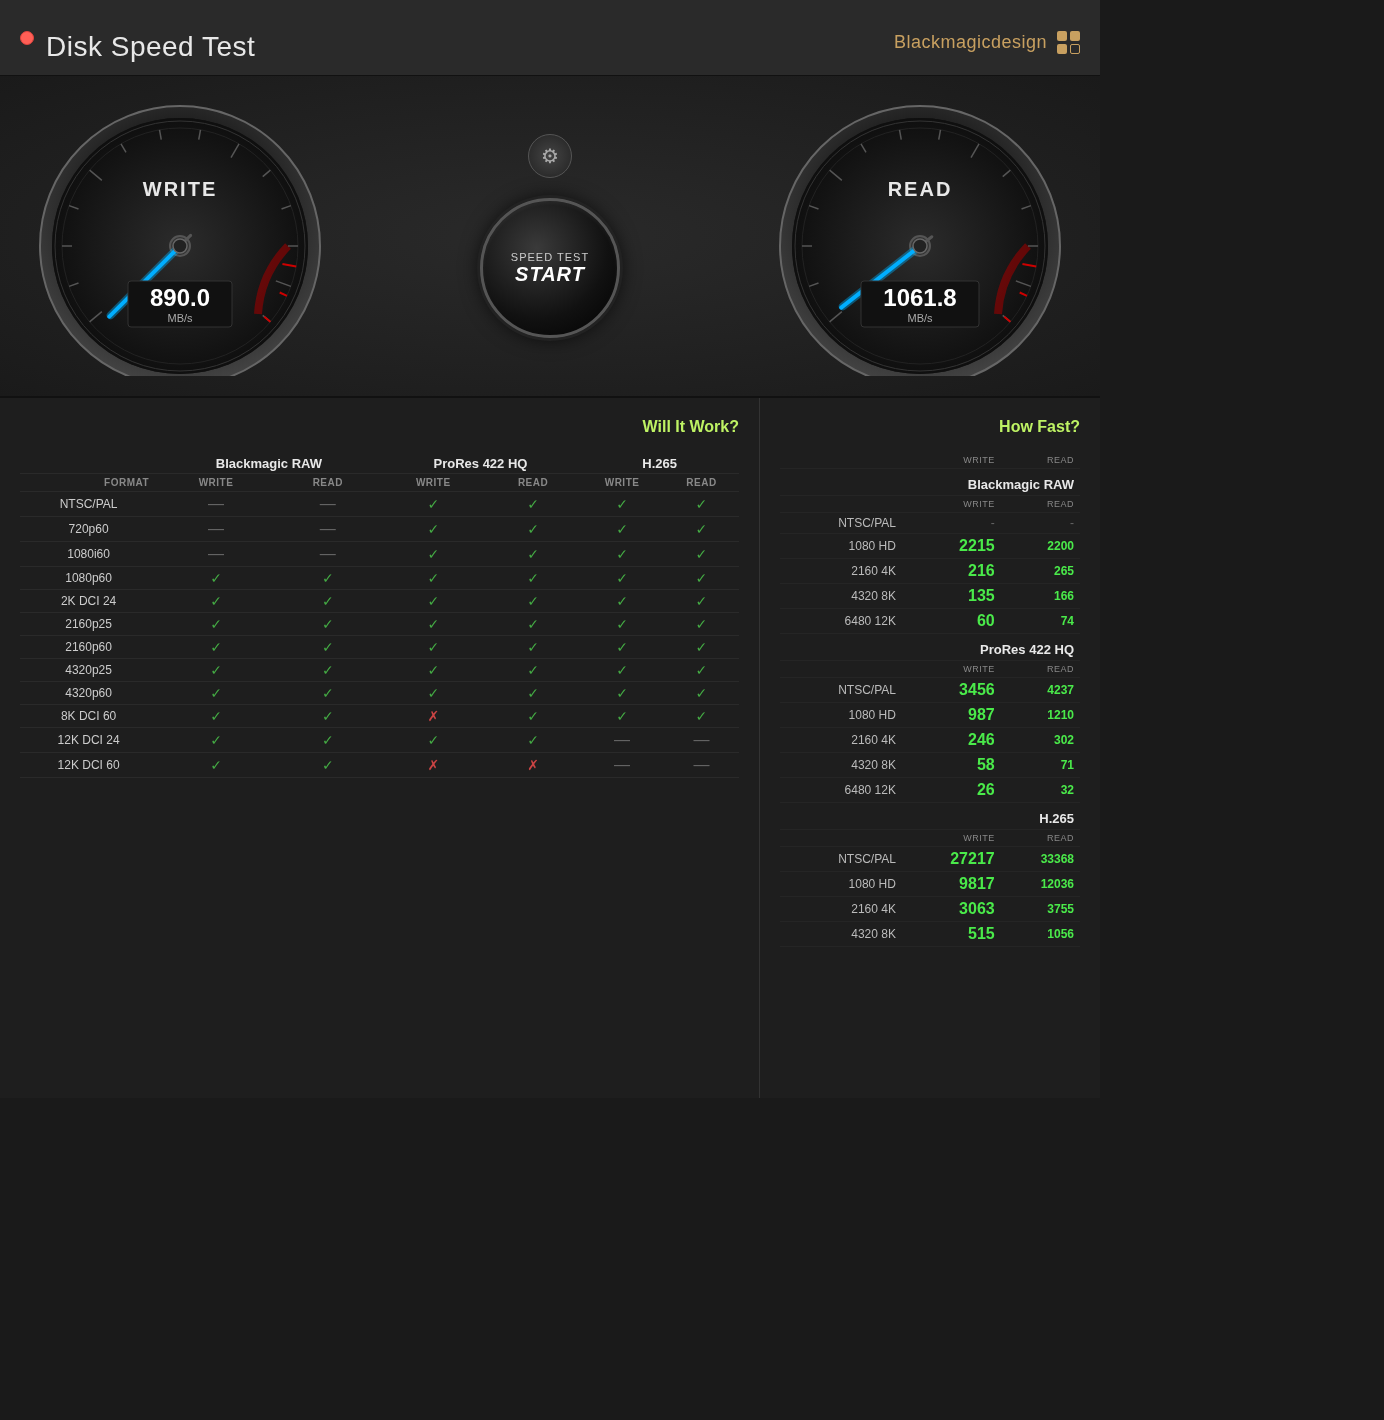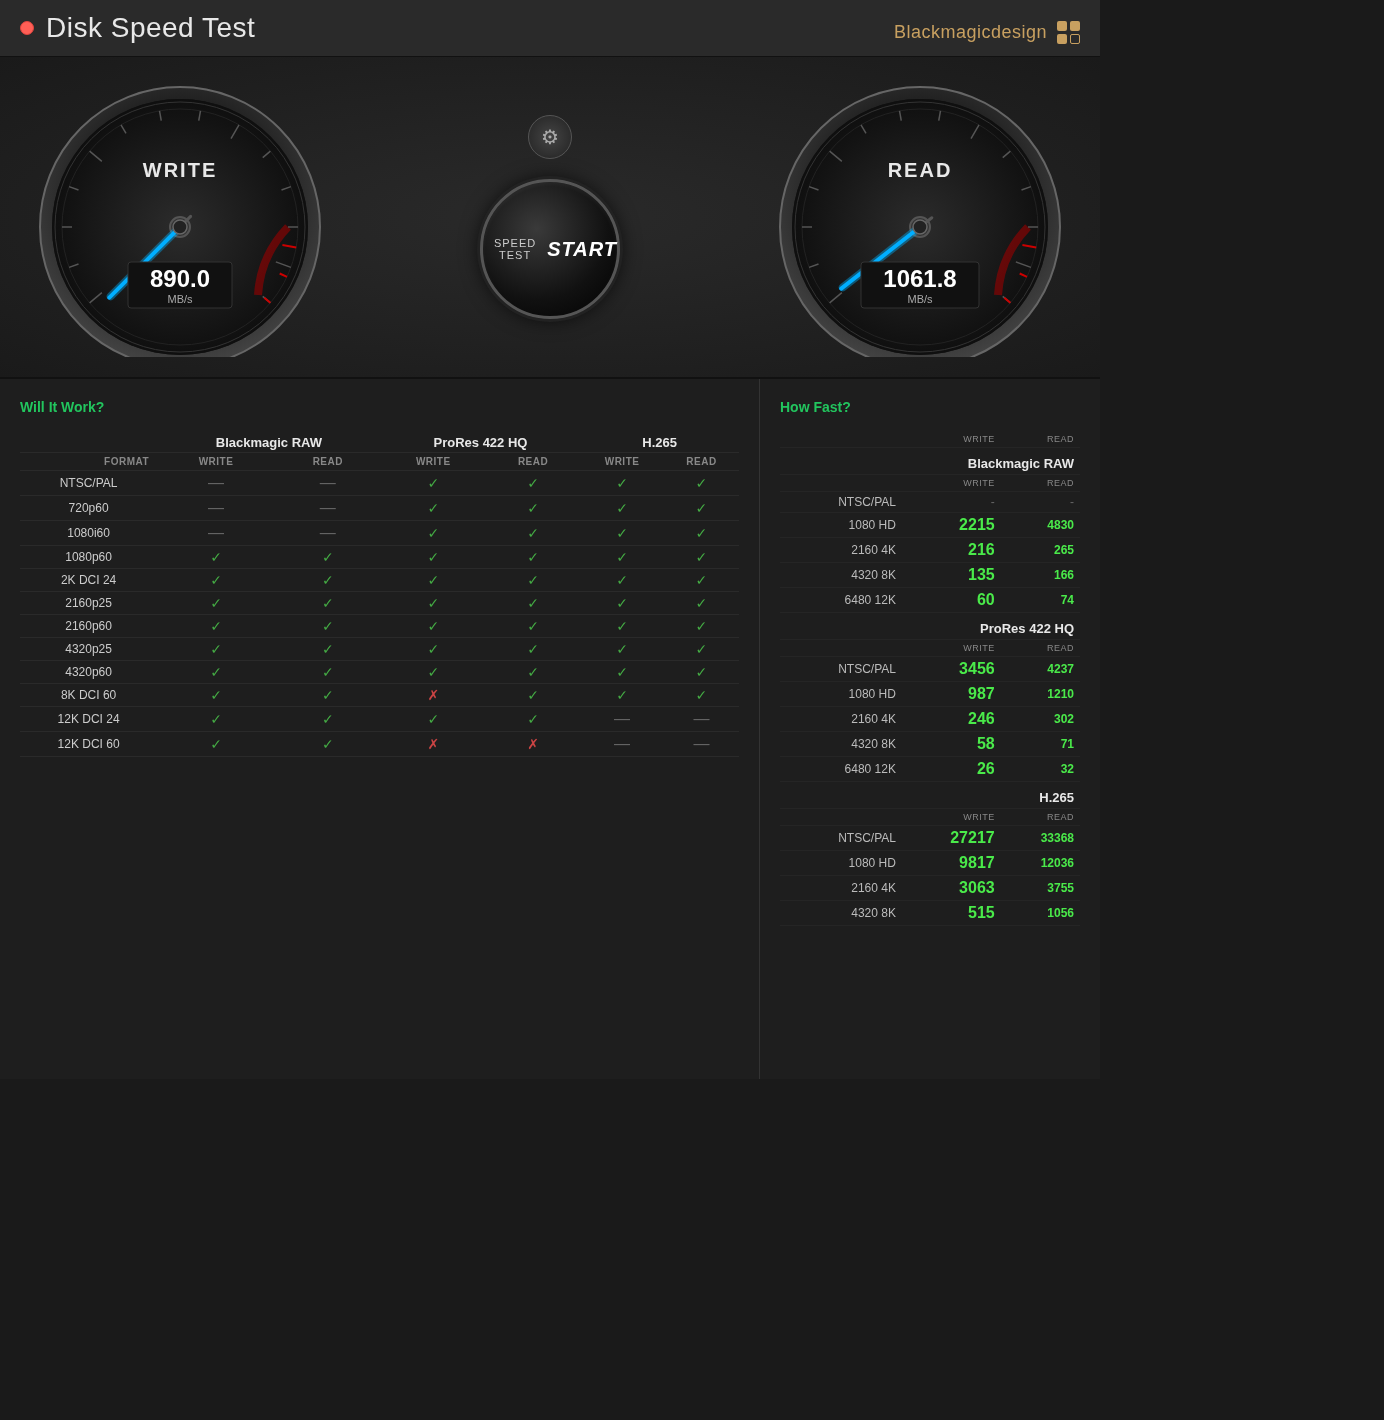--- a/index.html
+++ b/index.html
@@ -26,20 +26,21 @@
       background: #ff5f56;
       border-radius: 50%;
       cursor: pointer;
       border: 1px solid #e0443e;
     }
     .app-title {
       font-size: 28px;
       font-weight: 300;
       color: #e8e8e8;
       letter-spacing: 0.5px;
+      margin-top: 19px;
     }
     .brand-logo {
       display: flex;
       align-items: center;
       gap: 10px;
       margin-top: 9px;
     }
     .brand-text {
       font-size: 18px;
       font-weight: 400;
@@ -95,21 +96,21 @@
       font-size: 20px;
       color: #aaa;
     }
     .start-btn {
       width: 140px; height: 140px;
       border-radius: 50%;
       background: radial-gradient(circle at 40% 35%, #3a3a3a 0%, #111 60%, #000 100%);
       border: 3px solid #555;
       box-shadow: 0 0 0 3px #222, 0 0 20px rgba(0,0,0,0.8), inset 0 2px 4px rgba(255,255,255,0.05);
       display: flex;
-      flex-direction: row;
+      flex-direction: column;
       align-items: center;
       justify-content: center;
       cursor: pointer;
       text-align: center;
     }
     .start-btn-top {
       font-size: 11px;
       color: #ccc;
       letter-spacing: 1px;
       font-weight: 500;
@@ -129,24 +130,24 @@
       min-height: 700px;
     }
 
     
     .will-it-work {
       flex: 1;
       padding: 20px;
       border-right: 1px solid #333;
     }
     .section-title {
-      text-align: left;
-      font-size: 14px;
+      text-align: right;
+      font-size: 16px;
       font-weight: 600;
-      color: #22c55e;
+      color: #bef264;
       margin-bottom: 16px;
     }
 
     
     .compat-table {
       width: 100%;
       border-collapse: collapse;
       font-size: 11px;
     }
     .compat-table th, .compat-table td {
@@ -547,21 +548,21 @@
     <td class="speed-sub-header">READ</td>
   </tr>
           <tr>
       <td class="speed-row-label">NTSC/PAL</td>
       <td style="text-align:right"><span class="speed-dash">-</span></td>
       <td style="text-align:right"><span class="speed-dash">-</span></td>
     </tr>
           <tr>
       <td class="speed-row-label">1080 HD</td>
       <td style="text-align:right"><span class="speed-val-write">2215</span></td>
-      <td style="text-align:right"><span class="speed-val-read">4830</span></td>
+      <td style="text-align:right"><span class="speed-val-read">2200</span></td>
     </tr>
           <tr>
       <td class="speed-row-label">2160 4K</td>
       <td style="text-align:right"><span class="speed-val-write">216</span></td>
       <td style="text-align:right"><span class="speed-val-read">265</span></td>
     </tr>
           <tr>
       <td class="speed-row-label">4320 8K</td>
       <td style="text-align:right"><span class="speed-val-write">135</span></td>
       <td style="text-align:right"><span class="speed-val-read">166</span></td>

